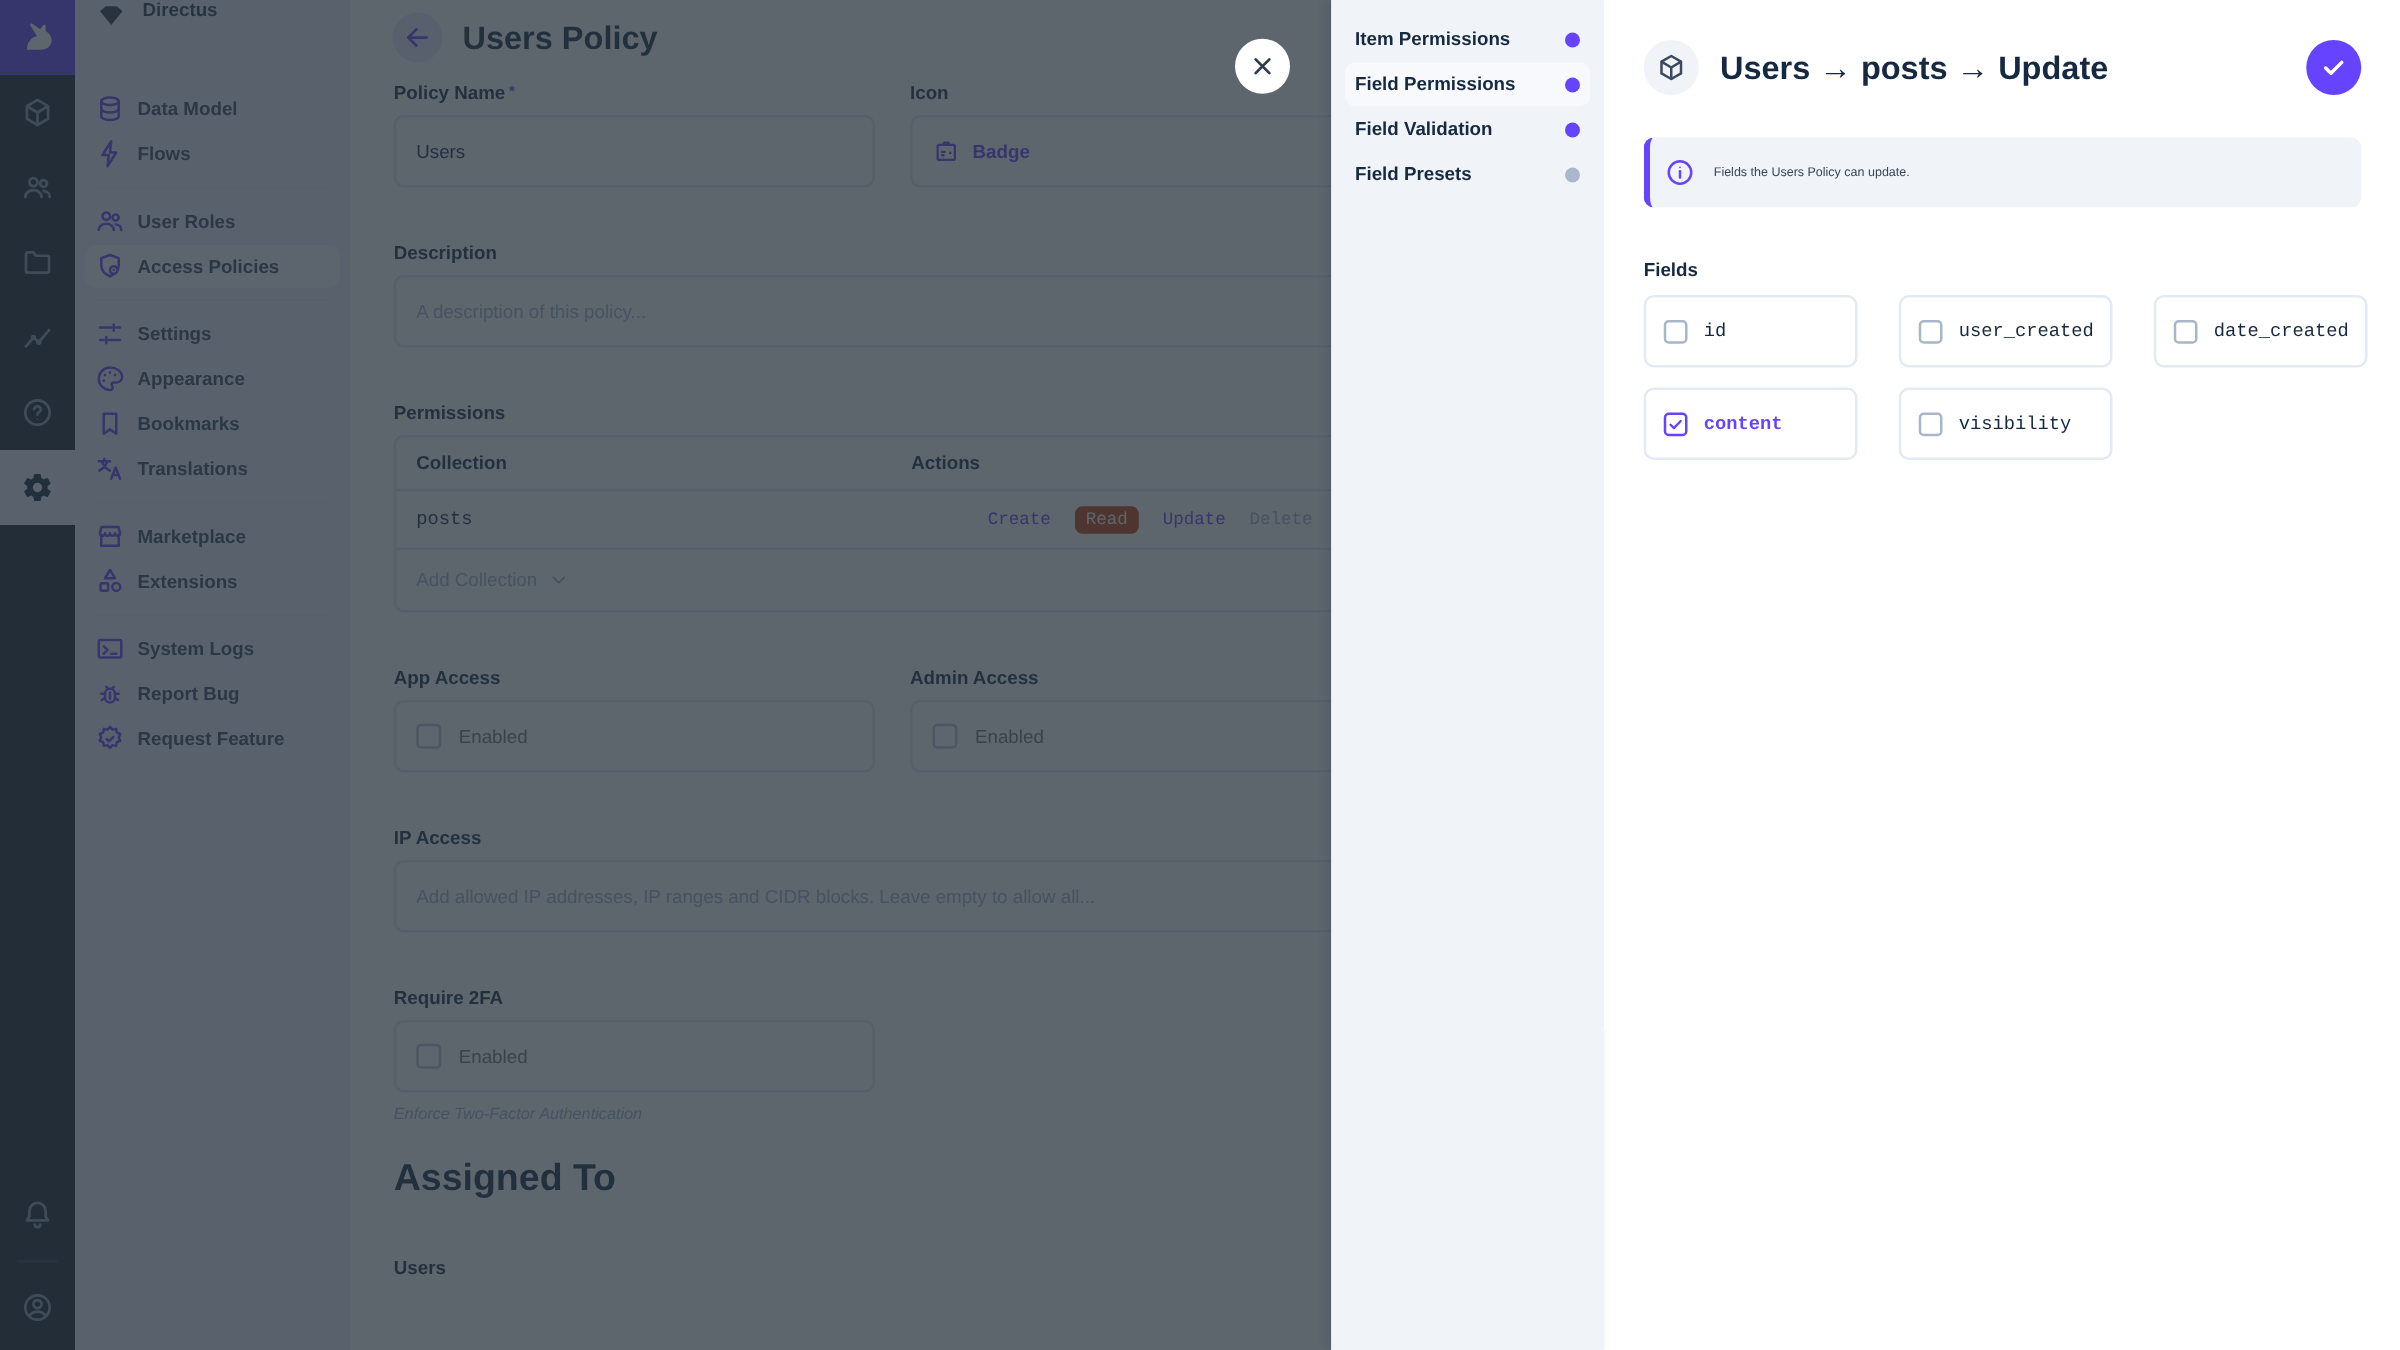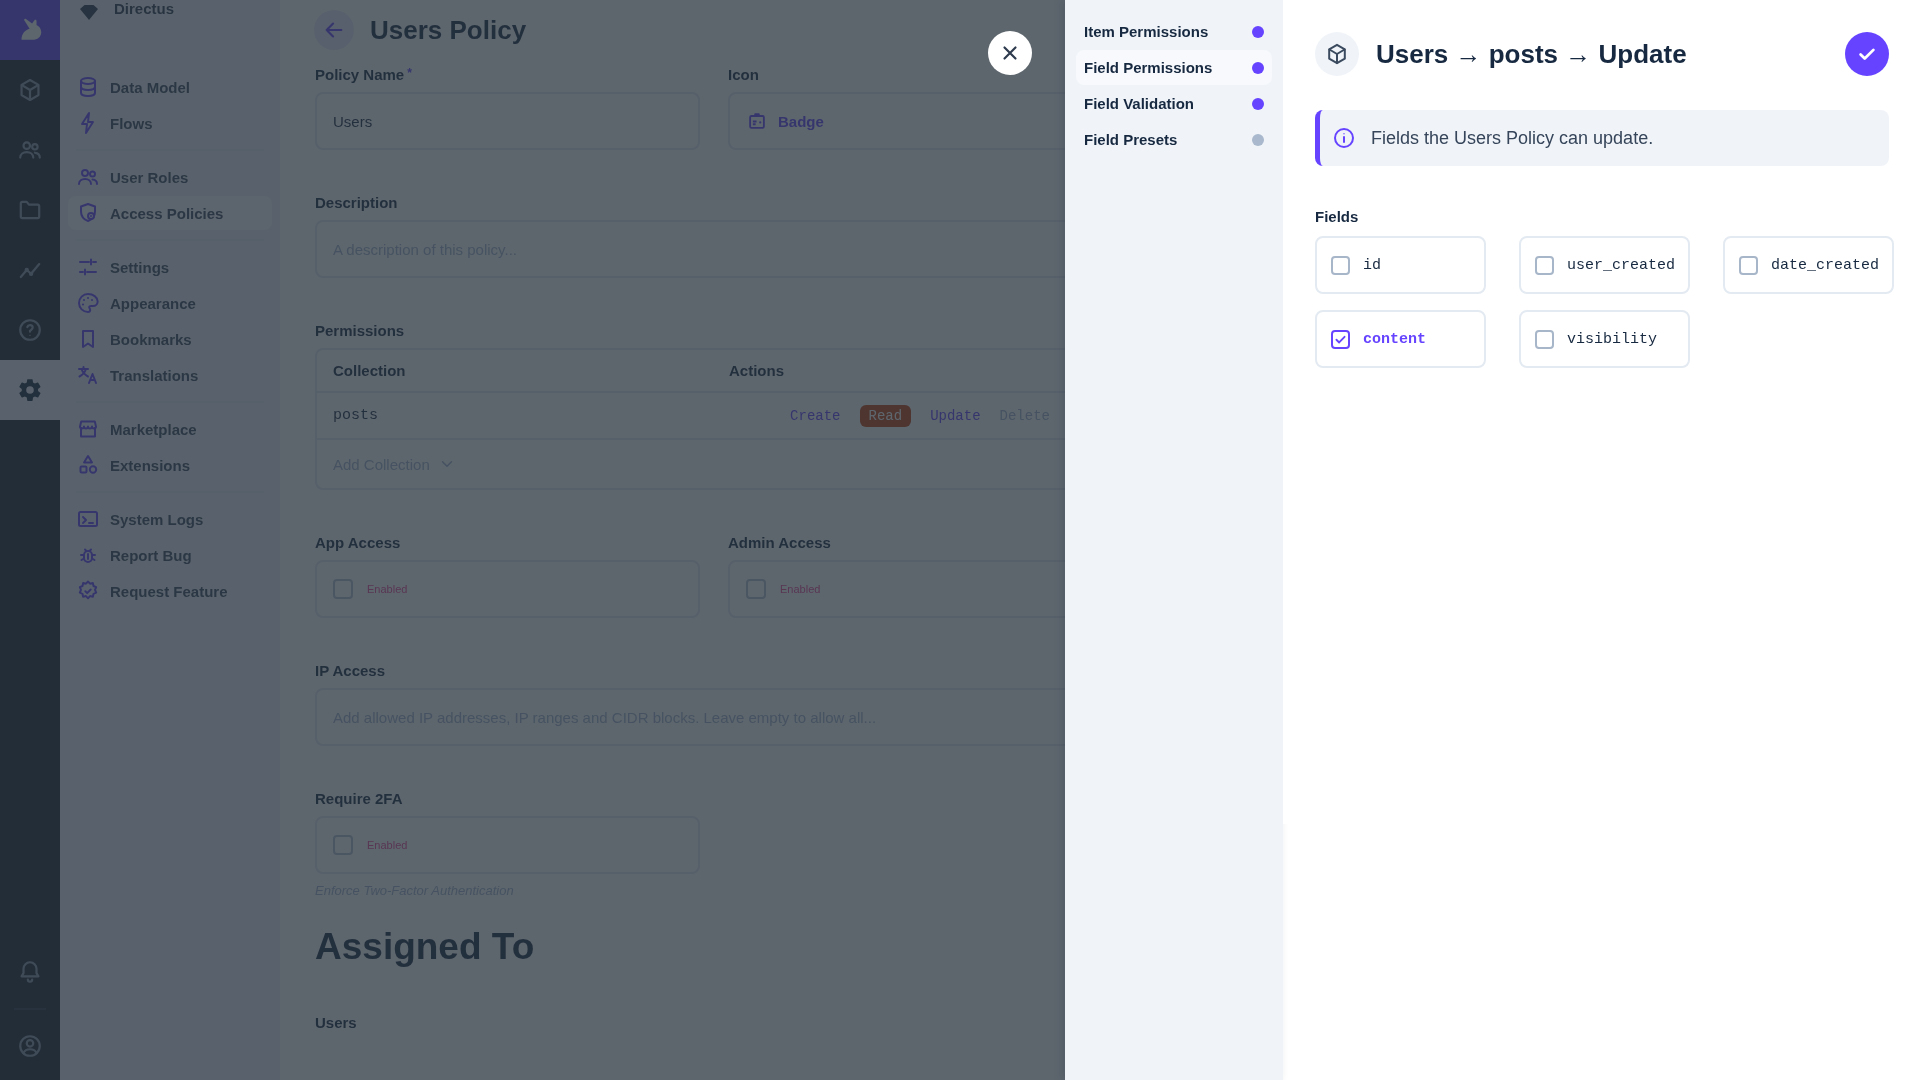--- a/index.html
+++ b/index.html
@@ -56,24 +56,24 @@
   .perm-body { border-top:2px solid #E4EAF1; }
   .perm-cell { padding:14px 0 14px 16px; font-size:15px; color:#172940; }
   .actions { display:flex; align-items:center; gap:19px; padding-left:12px; font-size:14px;justify-content:flex-end; }
   .action { color:#6644FF; cursor:pointer; }
   .action.disabled { color:#A2B5CD; }
   .action.chip { background:#c2410c; color:#fff; padding:3px 9px; border-radius:6px; }
   .add-row { border-top:2px solid #E4EAF1; padding:15px 16px; display:flex; align-items:center; gap:8px; color:#A2B5CD; font-size:15px; cursor:pointer; }
   .add-row svg { width:18px; height:18px; }
 
   .checkbox { width:20px; height:20px; border:2px solid #B3C1D3; border-radius:4px; background:#fff; flex:0 0 auto; cursor:pointer; }
-  .cb-label { margin-left:14px; font-size:11px; color:#ec4899; }
+  .cb-label { margin-left:14px; font-size:15px; color:#737373; }
   .note { margin-top:9px; font-size:13px; font-style:italic; color:#A2B5CD; }
 
-  .section-title { margin-top:28px; font-size:37px; font-weight:800; color:#172940; }
+  .section-title { margin-top:28px; font-size:30px; font-weight:800; color:#172940; }
   .users-label { margin-top:46px; font-size:15px; font-weight:600; color:#172940; }
 
   
   .overlay { position:fixed; left:0; top:0; width:1065px; height:1080px; background:rgba(39,49,60,.75); z-index:50; }
   .close-btn { position:fixed; left:988px; top:31px; width:44px; height:44px; border-radius:50%; background:#fff; z-index:60;
     display:flex; align-items:center; justify-content:center; color:#2E3B4E; cursor:pointer; }
   .close-btn svg { width:22px; height:22px; }
 
   
   .drawer-nav { position:fixed; left:1065px; top:0; width:218px; height:1080px; background:#F0F4F9; z-index:55; padding-top:13px;
@@ -89,21 +89,21 @@
   .drawer-header { display:flex; align-items:center; }
   .drawer-icon-circle { width:44px; height:44px; border-radius:50%; background:#F0F4F9; display:flex; align-items:center; justify-content:center; color:#3B4A5E; }
   .drawer-icon-circle svg { width:24px; height:24px; }
   .drawer-title { margin-left:17px; font-size:26px; font-weight:800; color:#172940; flex:1; }
   .save-btn { width:44px; height:44px; border-radius:50%; background:#6644FF; display:flex; align-items:center; justify-content:center; color:#fff; cursor:pointer; }
   .save-btn svg { width:22px; height:22px; }
 
   .notice { margin-top:34px; width:574px; height:56px; background:#F0F4F9; border-left:5px solid #6644FF; border-radius:8px;
     display:flex; align-items:center; padding-left:12px; gap:15px; }
   .notice .info { width:24px; height:24px; color:#6644FF; flex:0 0 auto; }
-  .notice-text { font-size:18px; color:#36455A; }
+  .notice-text { font-size:10px; color:#36455A; }
 
   .fields-label { margin-top:42px; font-size:15px; font-weight:600; color:#172940; }
   .fields-grid { margin-top:11px; display:grid; grid-template-columns:171px 171px 171px; column-gap:33px; row-gap:16px; }
   .field-card { height:58px; border:2px solid #E4EAF1; border-radius:8px; background:#fff; display:flex; align-items:center; padding:0 14px; gap:13px; cursor:pointer; }
   .card-cb { width:19px; height:19px; border:2px solid #A7B6C9; border-radius:4px; display:flex; align-items:center; justify-content:center; color:transparent; flex:0 0 auto; }
   .card-cb svg { width:13px; height:13px; }
   .card-name { font-size:15px; color:#172940; }
   .field-card.checked .card-cb { border-color:#6644FF; color:#6644FF; }
   .field-card.checked .card-name { color:#6644FF; font-weight:700; }
 </style>

